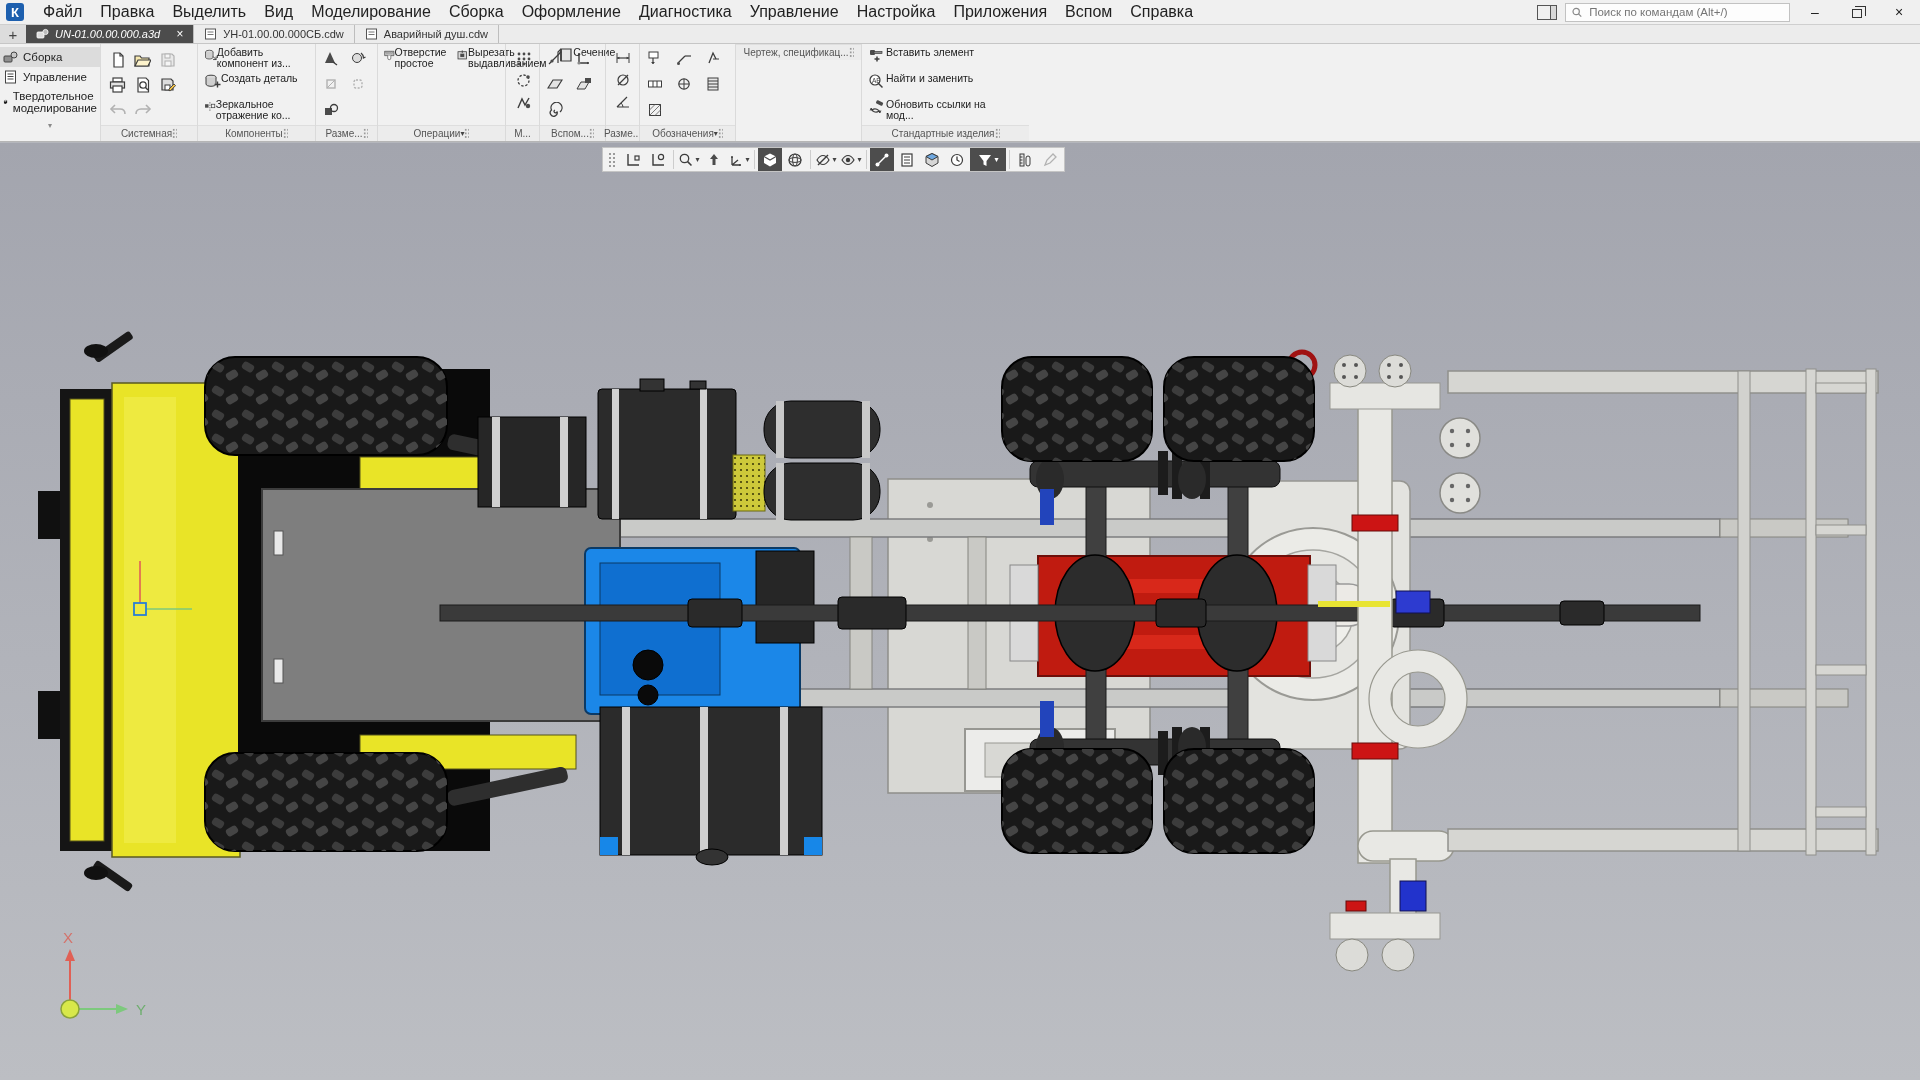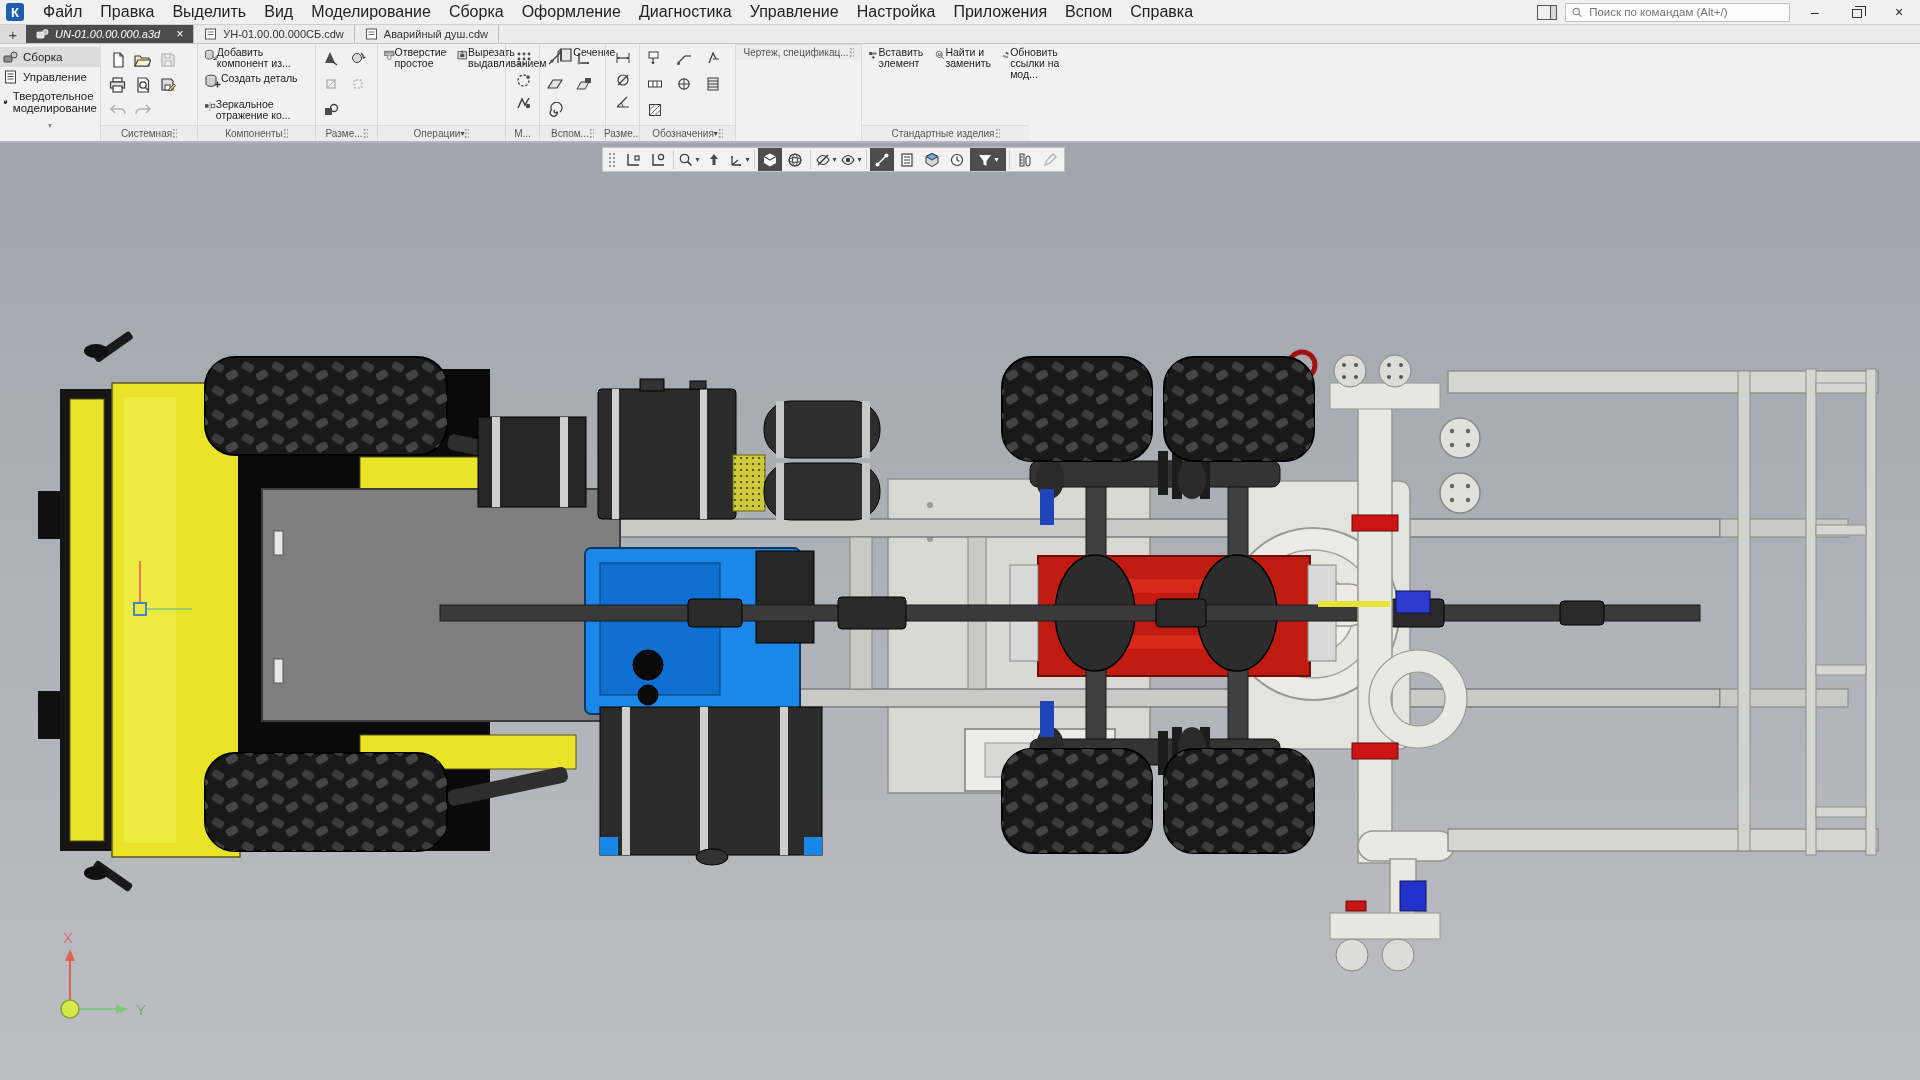--- a/index.html
+++ b/index.html
@@ -486,21 +486,21 @@
   </div>
 
   <div class="rgroup" style="width:126px">
     <div class="rg-label">
       <span>Чертеж, спецификац...</span>
         <span class="grip"></span>
     </div>
   </div>
 
   <div class="rgroup" style="width:168px">
-    <div class="rg-content" style="display:flex;">
+    <div class="rg-content" style="display:flex;flex-direction:column">
       <div class="rbtn">
         <svg width="18" height="16" viewBox="0 0 18 16">
             <rect x="2" y="3" width="5" height="5" rx="1" fill="#4b4b4b"></rect>
             <rect x="6" y="4.5" width="8" height="2" fill="#8a8a8a" stroke="#3d3d3d" stroke-width="0.7"></rect>
             <path d="M9 9.5v5M6.5 12h5" stroke="#3d3d3d" stroke-width="1.5"></path>
           </svg>
         <span class="lbl" style="max-width:120px">Вставить элемент</span>
       </div>
       <div class="rbtn">
         <svg width="18" height="16" viewBox="0 0 18 16">

